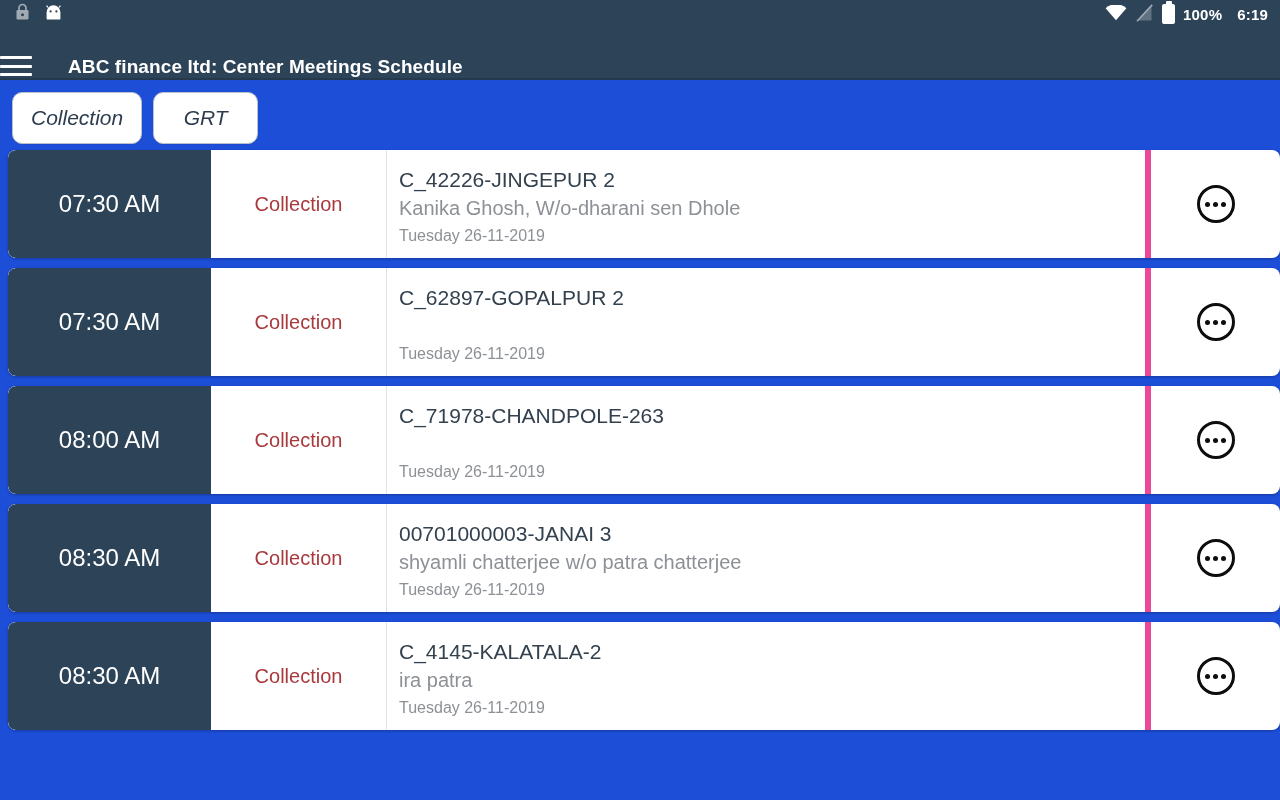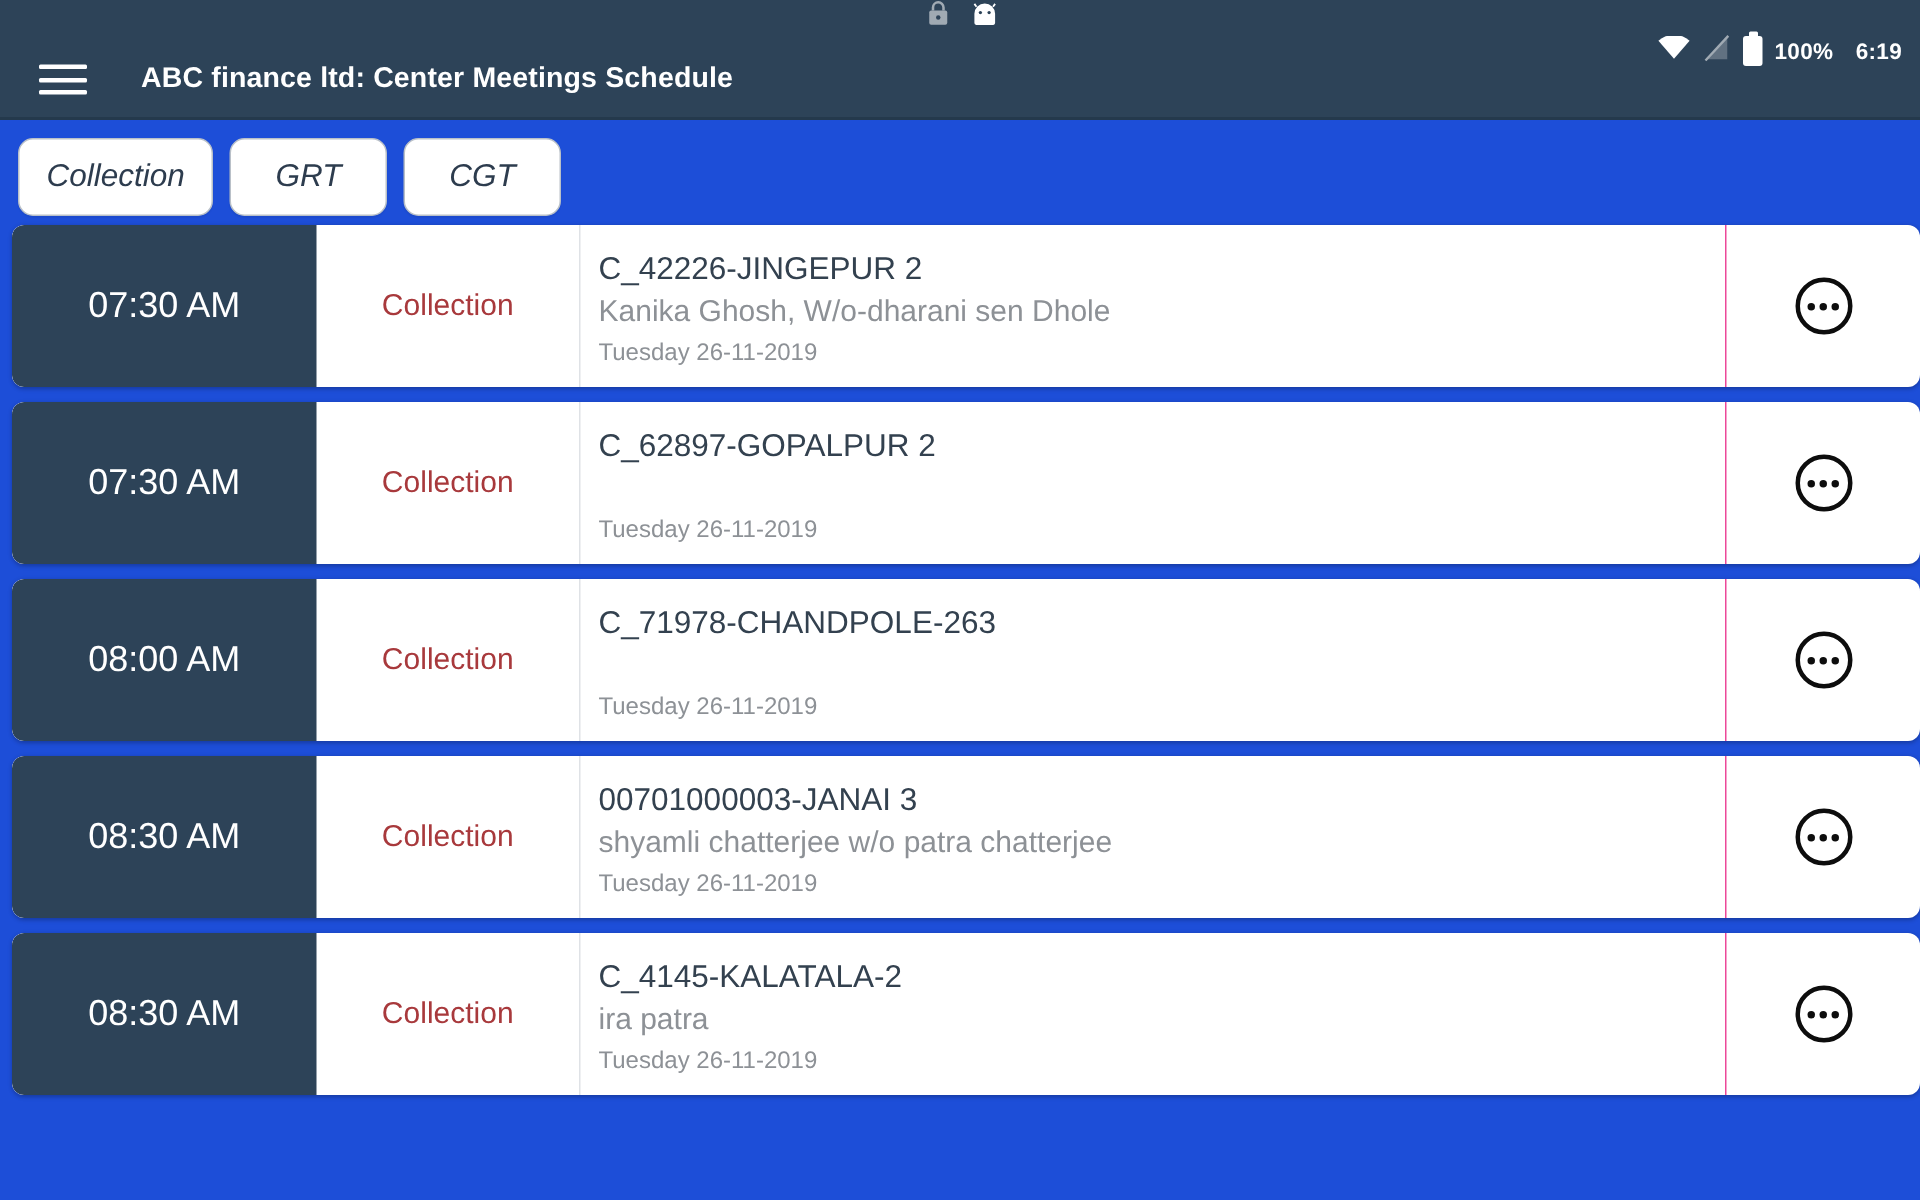--- a/index.html
+++ b/index.html
@@ -11,39 +11,37 @@
   }
 
   
   .statusbar {
     height: 28px;
     background: #2d4358;
     display: flex;
     align-items: center;
     padding: 0 12px 0 14px;
     color: #ffffff;
-    flex-direction: column;
   }
   .sb-left { display: flex; align-items: center; gap: 14px; }
   .sb-right {
     margin-left: auto;
     display: flex; align-items: center; gap: 9px;
     font-size: 15px; font-weight: bold;
     letter-spacing: .2px;
   }
   .sb-right .pct { margin-left: -1px; }
   .sb-right .clock { margin-left: 6px; }
 
   
   .appbar {
     height: 52px;
     background: #2d4358;
     display: flex;
-    align-items: center;
-    padding-left: 26px;
+    align-items: flex-end;
     border-bottom: 2px solid #24394c;
   }
   .hamburger {
     width: 32px; height: 24px;
     display: flex; flex-direction: column; justify-content: space-between;
     padding: 2px 0;
     cursor: pointer;
   }
   .hamburger span { display: block; height: 3px; background: #ffffff; border-radius: 1px; }
   .appbar-title {
@@ -110,21 +108,21 @@
     width: 176px;
     flex: 0 0 176px;
     display: flex; align-items: center; justify-content: center;
     border-right: 1px solid #dfe2e6;
     color: #a8393c;
     font-size: 20px;
   }
   .detail-cell {
     flex: 1 1 auto;
     padding: 16px 0 0 12px;
-    border-right: 1px solid #ec4899;
+    border-right: 6px solid #ec4899;
     overflow: hidden;
   }
   .detail-title {
     font-size: 21px;
     color: #33414f;
     line-height: 28px;
     white-space: nowrap;
   }
   .detail-sub {
     font-size: 20px;
@@ -219,23 +217,20 @@
 
 <div class="content">
 
   <div class="tabs">
     <div class="tab">
       <span>Collection</span>
     </div>
     <div class="tab">
       <span>GRT</span>
     </div>
-    <div class="tab">
-      <span>CGT</span>
-    </div>
   </div>
 
   <div class="list">
 
     <div class="card">
       <div class="time-cell">
         <span>07:30 AM</span>
       </div>
       <div class="type-cell">
         <span>Collection</span>

